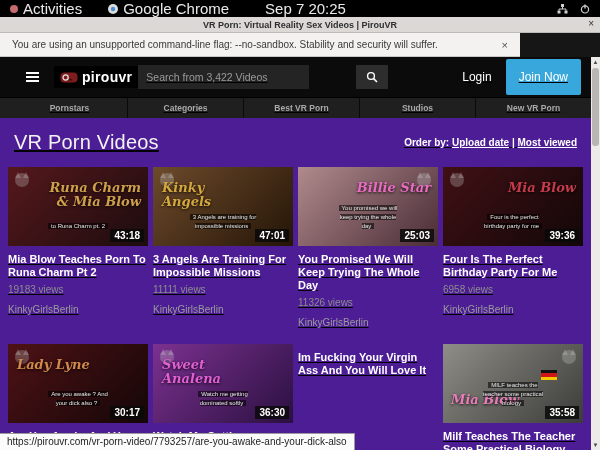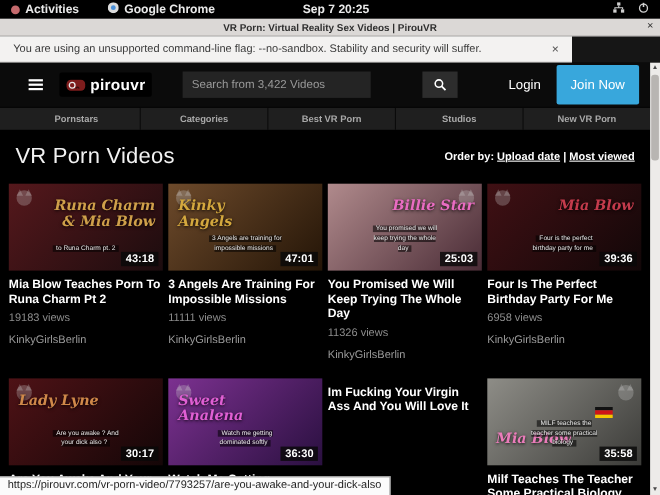--- a/index.html
+++ b/index.html
@@ -1,54 +1,54 @@
 <!DOCTYPE html>
 <html><head>
 <meta charset="utf-8">
 <style>
   html,body{margin:0;padding:0;}
   body{width:600px;height:450px;overflow:hidden;background:#161616;
        font-family:"Liberation Sans",sans-serif;position:relative;}
 
   
   .sysbar{position:absolute;left:0;top:0;width:600px;height:17px;background:#000;
-          display:flex;align-items:center;color:#e9e9e9;font-size:11px;font-weight:bold;}
+          display:flex;align-items:center;color:#e9e9e9;font-size:15px;font-weight:normal;}
   .sysbar .dot{width:8px;height:8px;border-radius:50%;background:#c56a6d;margin:0 5px 0 10px;}
   .sysbar .chrome-ico{margin:0 5px 0 26px;}
   .sysbar .clock{position:absolute;left:11px;right:0;text-align:center;pointer-events:none;}
   .sysbar .right{margin-left:auto;display:flex;align-items:center;gap:12px;padding-right:10px;}
 
   
   .titlebar{position:absolute;left:0;top:17px;width:600px;height:16px;background:#dbd8d6;
             border-bottom:1px solid #bdbab8;display:flex;align-items:center;box-sizing:border-box;}
   .titlebar .wt{flex:1;text-align:center;font-size:9px;font-weight:bold;color:#2f2f2f;}
   .titlebar .x{position:absolute;right:6px;top:1px;font-size:10px;color:#333;cursor:default;}
 
   
   .warnbar{position:absolute;left:0;top:33px;width:520px;height:24px;background:#f3f2f1;
            border-bottom:1px solid #cac8c6;display:flex;align-items:center;box-sizing:border-box;}
   .warnbar .msg{font-size:10px;color:#3a3a3a;padding-left:12px;}
   .warnbar .x{margin-left:auto;padding-right:12px;font-size:11px;color:#555;}
 
   
-  .viewport{position:absolute;left:0;top:57px;width:591px;height:393px;background:#000000;overflow:hidden;}
+  .viewport{position:absolute;left:0;top:57px;width:591px;height:393px;background:#4c1d95;overflow:hidden;text-decoration:underline;}
 
   
   .scrollbar{position:absolute;right:0;top:57px;width:9px;height:393px;background:#edebe9;}
   .scrollbar .arr{width:9px;height:10px;font-size:6px;color:#4a4a4a;text-align:center;line-height:10px;}
   .scrollbar .arr.down{position:absolute;bottom:0;}
   .scrollbar .thumbbar{position:absolute;top:11px;left:1px;width:7px;height:78px;background:#b8b5b2;border-radius:3px;}
 
   
   .sitehead{height:40px;background:#0b0b0b;display:flex;align-items:center;}
   .burger{margin-left:26px;width:13px;display:flex;flex-direction:column;gap:2px;cursor:pointer;}
   .burger span{height:2px;background:#fff;}
   .logo{margin-left:15px;display:flex;align-items:center;background:#000;padding:3px 6px;border-radius:2px;}
   .logo .word{color:#fff;font-weight:bold;font-size:14px;letter-spacing:.3px;margin-left:4px;}
-  .search{margin-left:28px;display:flex;align-items:flex-start;gap:47px;}
+  .search{display:flex;align-items:flex-start;gap:47px;}
   .search input{width:155px;height:24px;background:#242424;border:none;color:#9a9a9a;
                 font-size:10.5px;padding:0 8px;outline:none;font-family:"Liberation Sans",sans-serif;}
   .search input::placeholder{color:#9a9a9a;}
   .searchbtn{width:32px;height:24px;background:#2d2d2d;border:none;display:flex;align-items:center;
              justify-content:center;cursor:pointer;}
   .login{margin-left:auto;color:#fff;font-size:12px;cursor:pointer;}
   .joinbtn{margin:0 10px 0 14px;background:#38a7dc;color:#fff;border:none;font-size:12px;
            padding:11px 13px;border-radius:2px;cursor:pointer;font-family:"Liberation Sans",sans-serif;}
 
   

